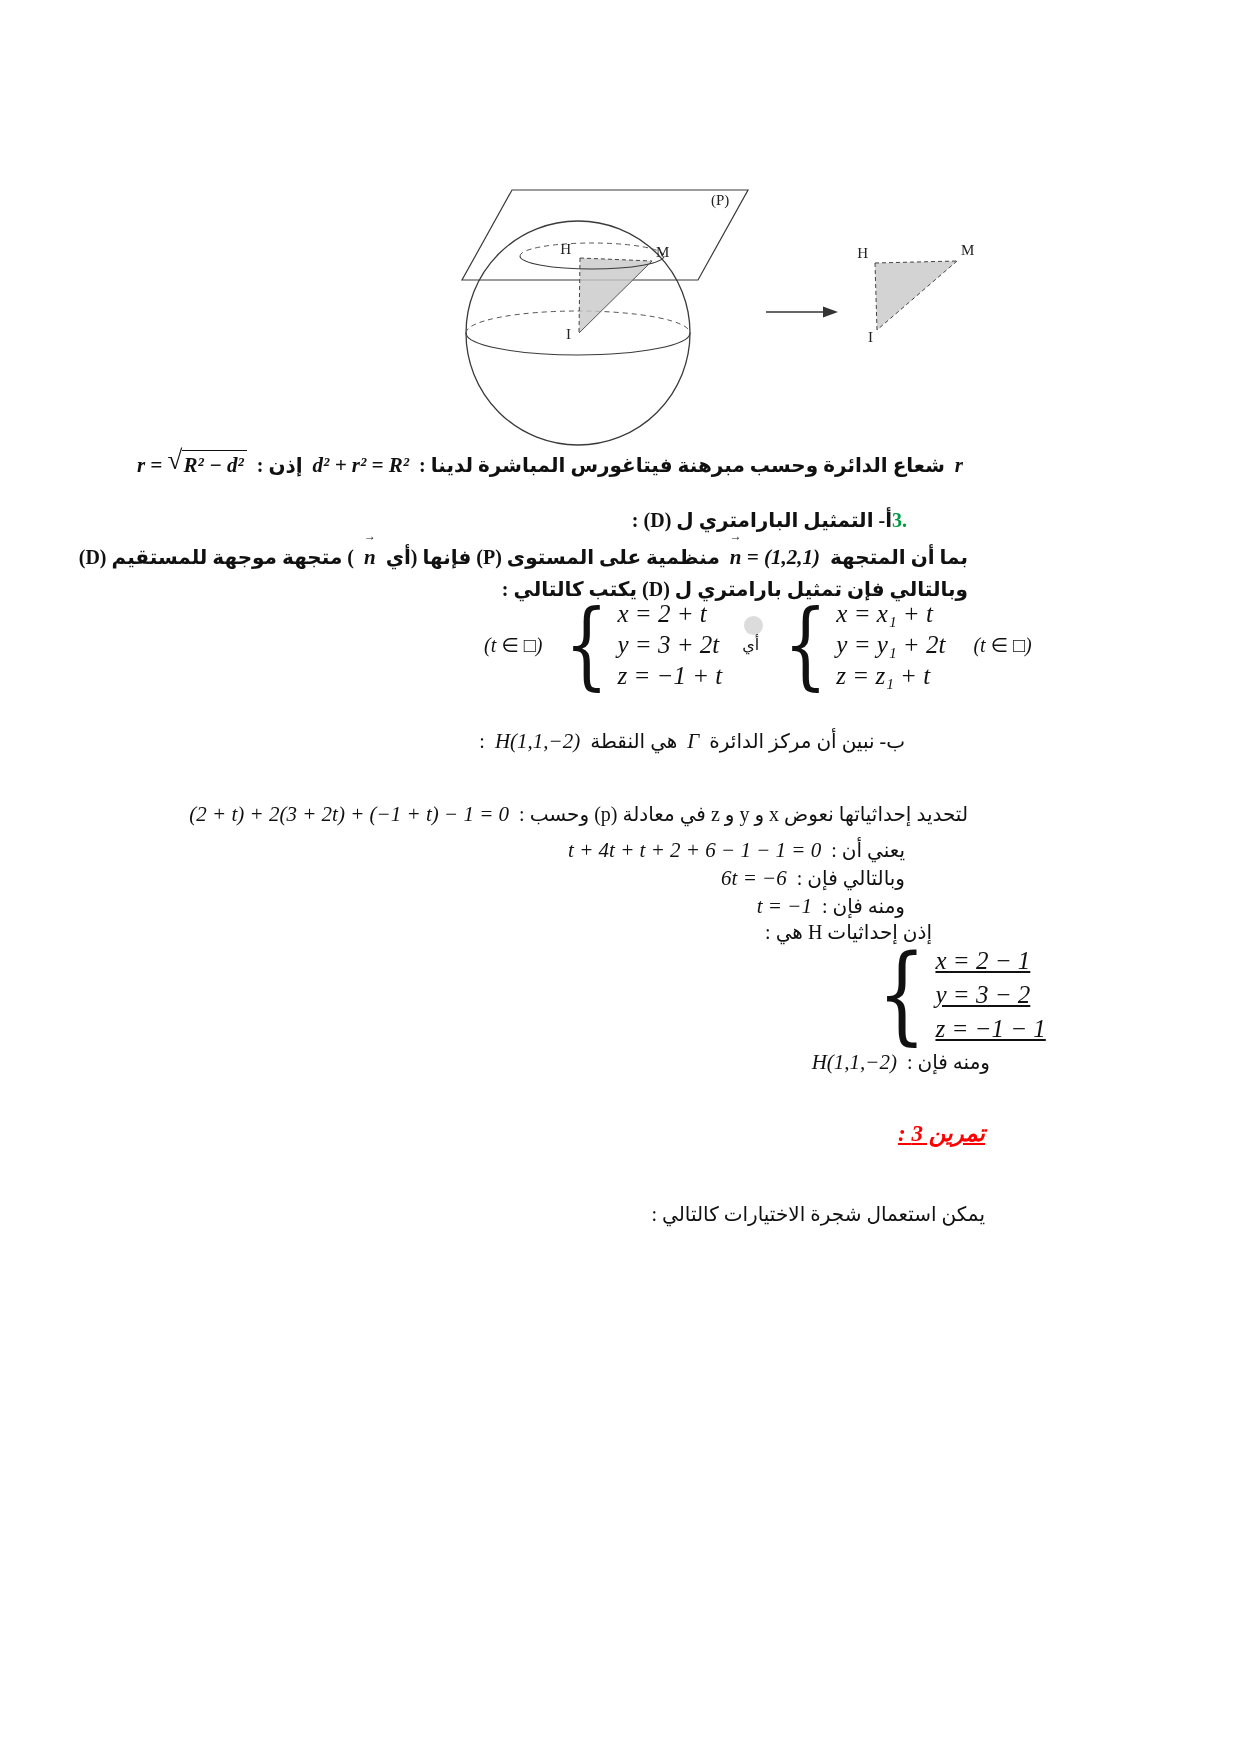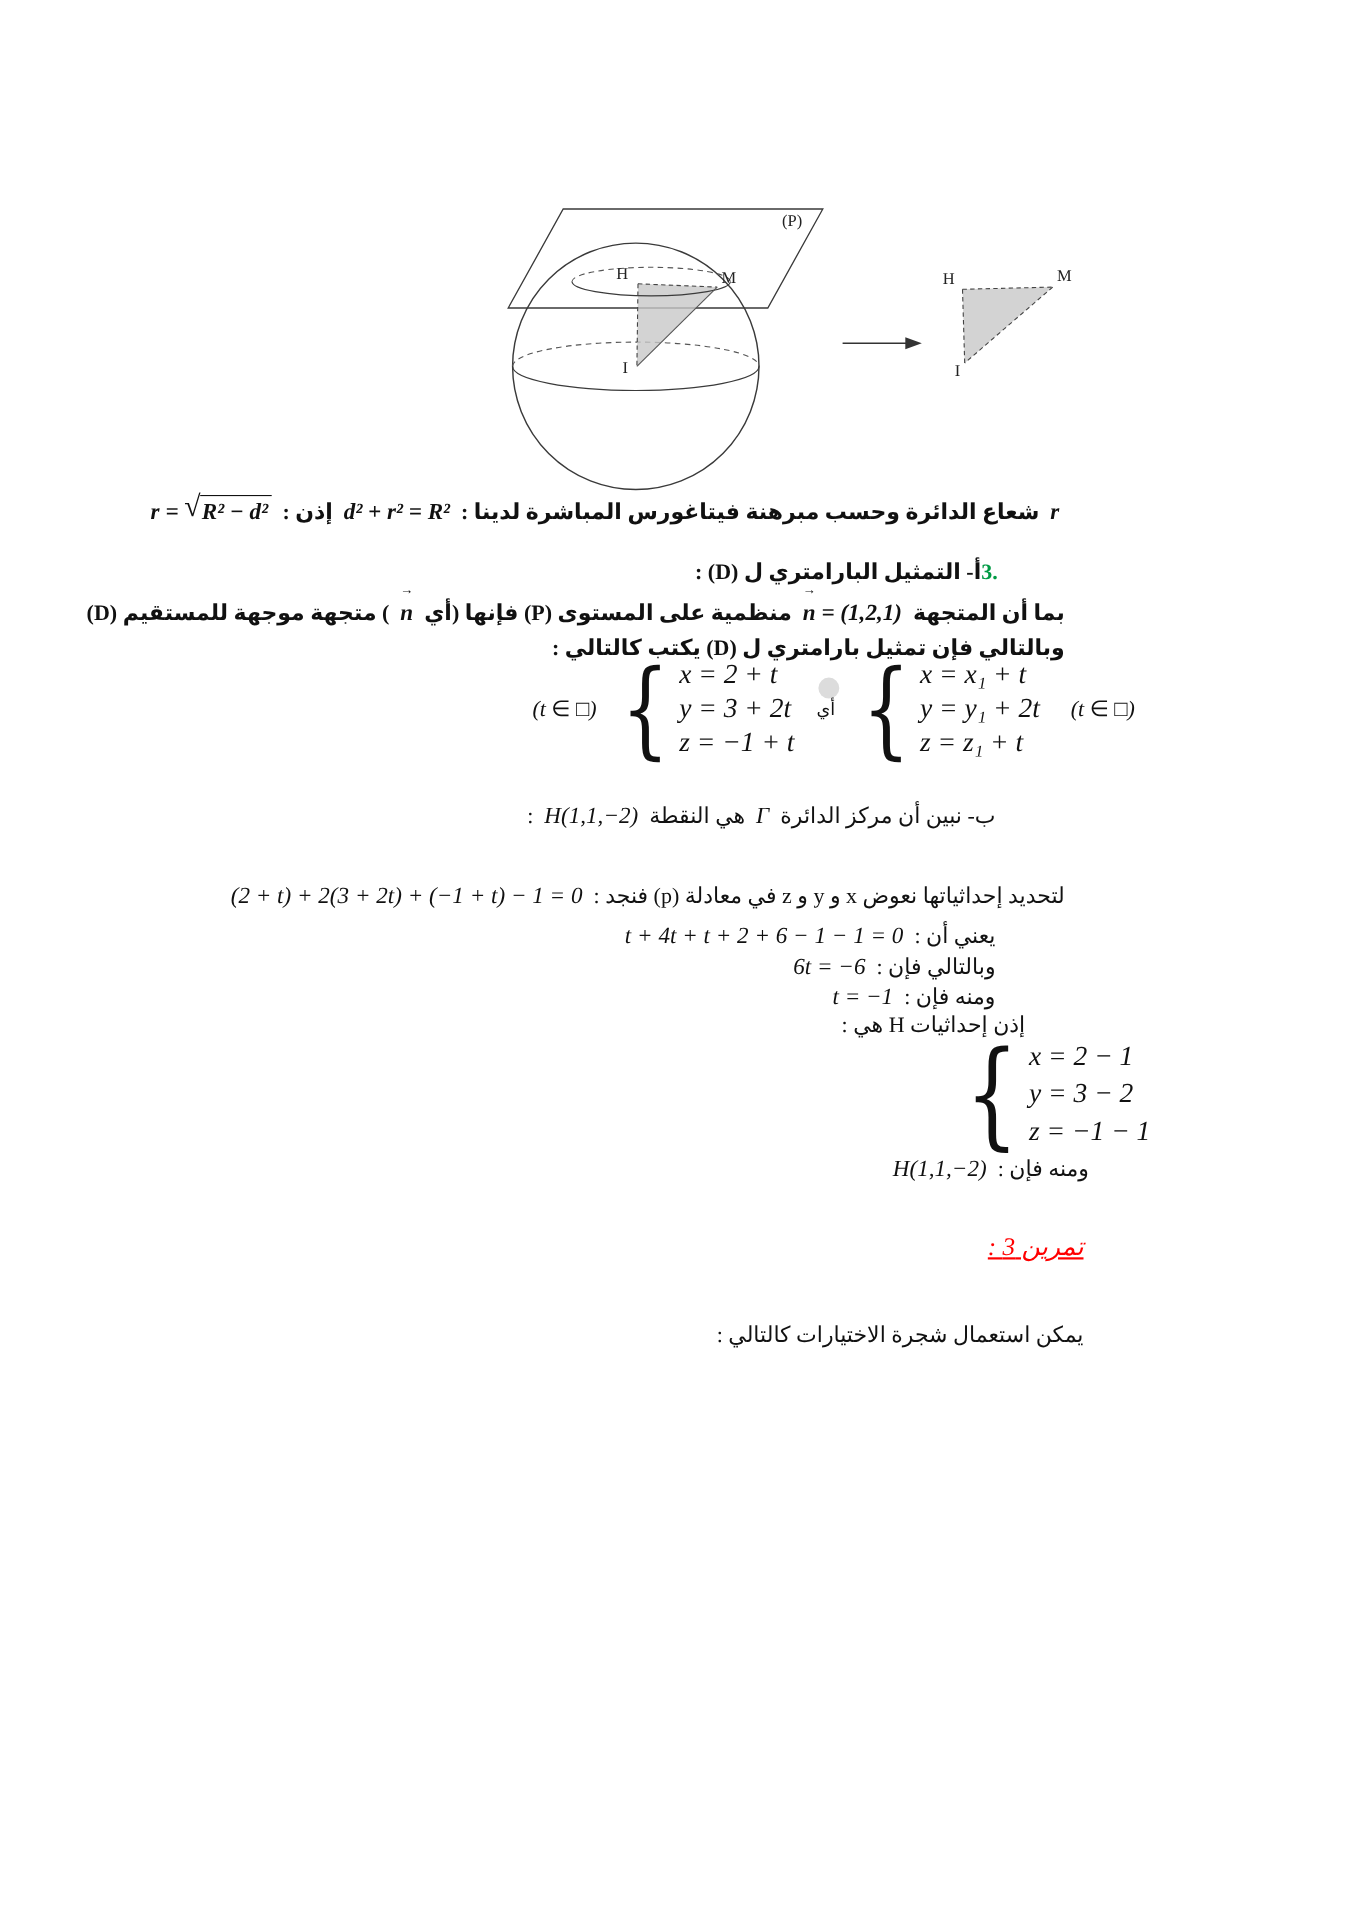--- a/index.html
+++ b/index.html
@@ -8,40 +8,40 @@
     font-family:"Liberation Serif","DejaVu Sans",serif;color:#111;overflow:hidden;
   }
   .page{position:absolute;inset:0;background:#fff;}
   .figure{position:absolute;left:430px;top:175px;width:560px;height:290px;}
   .figure text{font-size:15px;fill:#222;font-family:"Liberation Serif","DejaVu Sans",serif;}
   .line{position:absolute;direction:rtl;white-space:nowrap;font-size:20px;line-height:28px;color:#111;}
   .b{font-weight:bold;}
   .math{direction:ltr;unicode-bidi:isolate;display:inline-block;font-style:italic;
         font-size:21px;margin:0 5px;font-family:"Liberation Serif","DejaVu Sans",serif;}
   .green{color:var(--accent_green,#009a44);}
-  .red-title{color:var(--title_red,#ff0000);font-weight:normal;font-style:italic;
+  .red-title{color:var(--title_red,#ff0000);font-weight:bold;font-style:italic;
              text-decoration:underline;font-size:23px;}
   .vec{position:relative;display:inline-block;font-style:italic;padding-top:3px;}
   .vec-arrow{position:absolute;top:-10px;left:0;font-size:12px;font-style:normal;line-height:1;}
   .sqrt{display:inline-flex;align-items:flex-start;}
   .rad-sign{font-size:27px;font-style:normal;line-height:1;transform:translateY(-3px);}
   .radicand{border-top:1.4px solid #111;padding:0 3px 0 1px;}
   .systems-row{position:absolute;left:484px;top:598px;display:flex;align-items:center;direction:ltr;}
   .system{display:flex;align-items:center;}
   .brace{font-size:96px;line-height:93px;font-weight:300;display:inline-block;
          transform:scaleX(.72);font-family:"DejaVu Serif","Liberation Serif",serif;}
   .brace-lg{font-size:106px;line-height:102px;}
   .eqs{display:flex;flex-direction:column;}
   .eq{font-style:italic;font-size:25px;line-height:31px;direction:ltr;white-space:nowrap;
       font-family:"Liberation Serif","DejaVu Sans",serif;}
   .t-in-r{font-style:italic;font-size:20px;direction:ltr;unicode-bidi:isolate;}
   .mr{margin-right:14px;} .ml{margin-left:28px;}
   .ie-word{font-size:16px;margin:0 16px 0 20px;direction:rtl;}
   .sys3-block{position:absolute;left:868px;top:944px;}
-  .sys3-block .eq{line-height:34px;}
+  .sys3-block .eq{line-height:34px;text-decoration:underline;}
   .dot-artifact{position:absolute;left:744px;top:616px;width:19px;height:19px;
                 border-radius:50%;background:#dcdcdc;}
 </style>
 </head>
 <body>
 
 <div class="page">
 
   <svg class="figure" viewBox="0 0 560 290" xmlns="http://www.w3.org/2000/svg">
 
@@ -132,21 +132,21 @@
   <div class="line" style="top:727px;right:335px;">
     <span>ب- نبين أن مركز الدائرة</span>
     <span class="math" dir="ltr">Γ</span>
     <span>هي النقطة</span>
     <span class="math" dir="ltr">H(1,1,−2)</span>
     <span>:</span>
   </div>
 
 
   <div class="line" style="top:800px;right:272px;">
-    <span>لتحديد إحداثياتها نعوض x و y و z في معادلة (p) فنجد :</span>
+    <span>لتحديد إحداثياتها نعوض x و y و z في معادلة (p) وحسب :</span>
     <span class="math" dir="ltr">(2 + t) + 2(3 + 2t) + (−1 + t) − 1 = 0</span>
   </div>
 
   <div class="line" style="top:836px;right:335px;">
     <span>يعني أن :</span>
     <span class="math" dir="ltr">t + 4t + t + 2 + 6 − 1 − 1 = 0</span>
   </div>
 
   <div class="line" style="top:864px;right:335px;">
     <span>وبالتالي فإن :</span>

